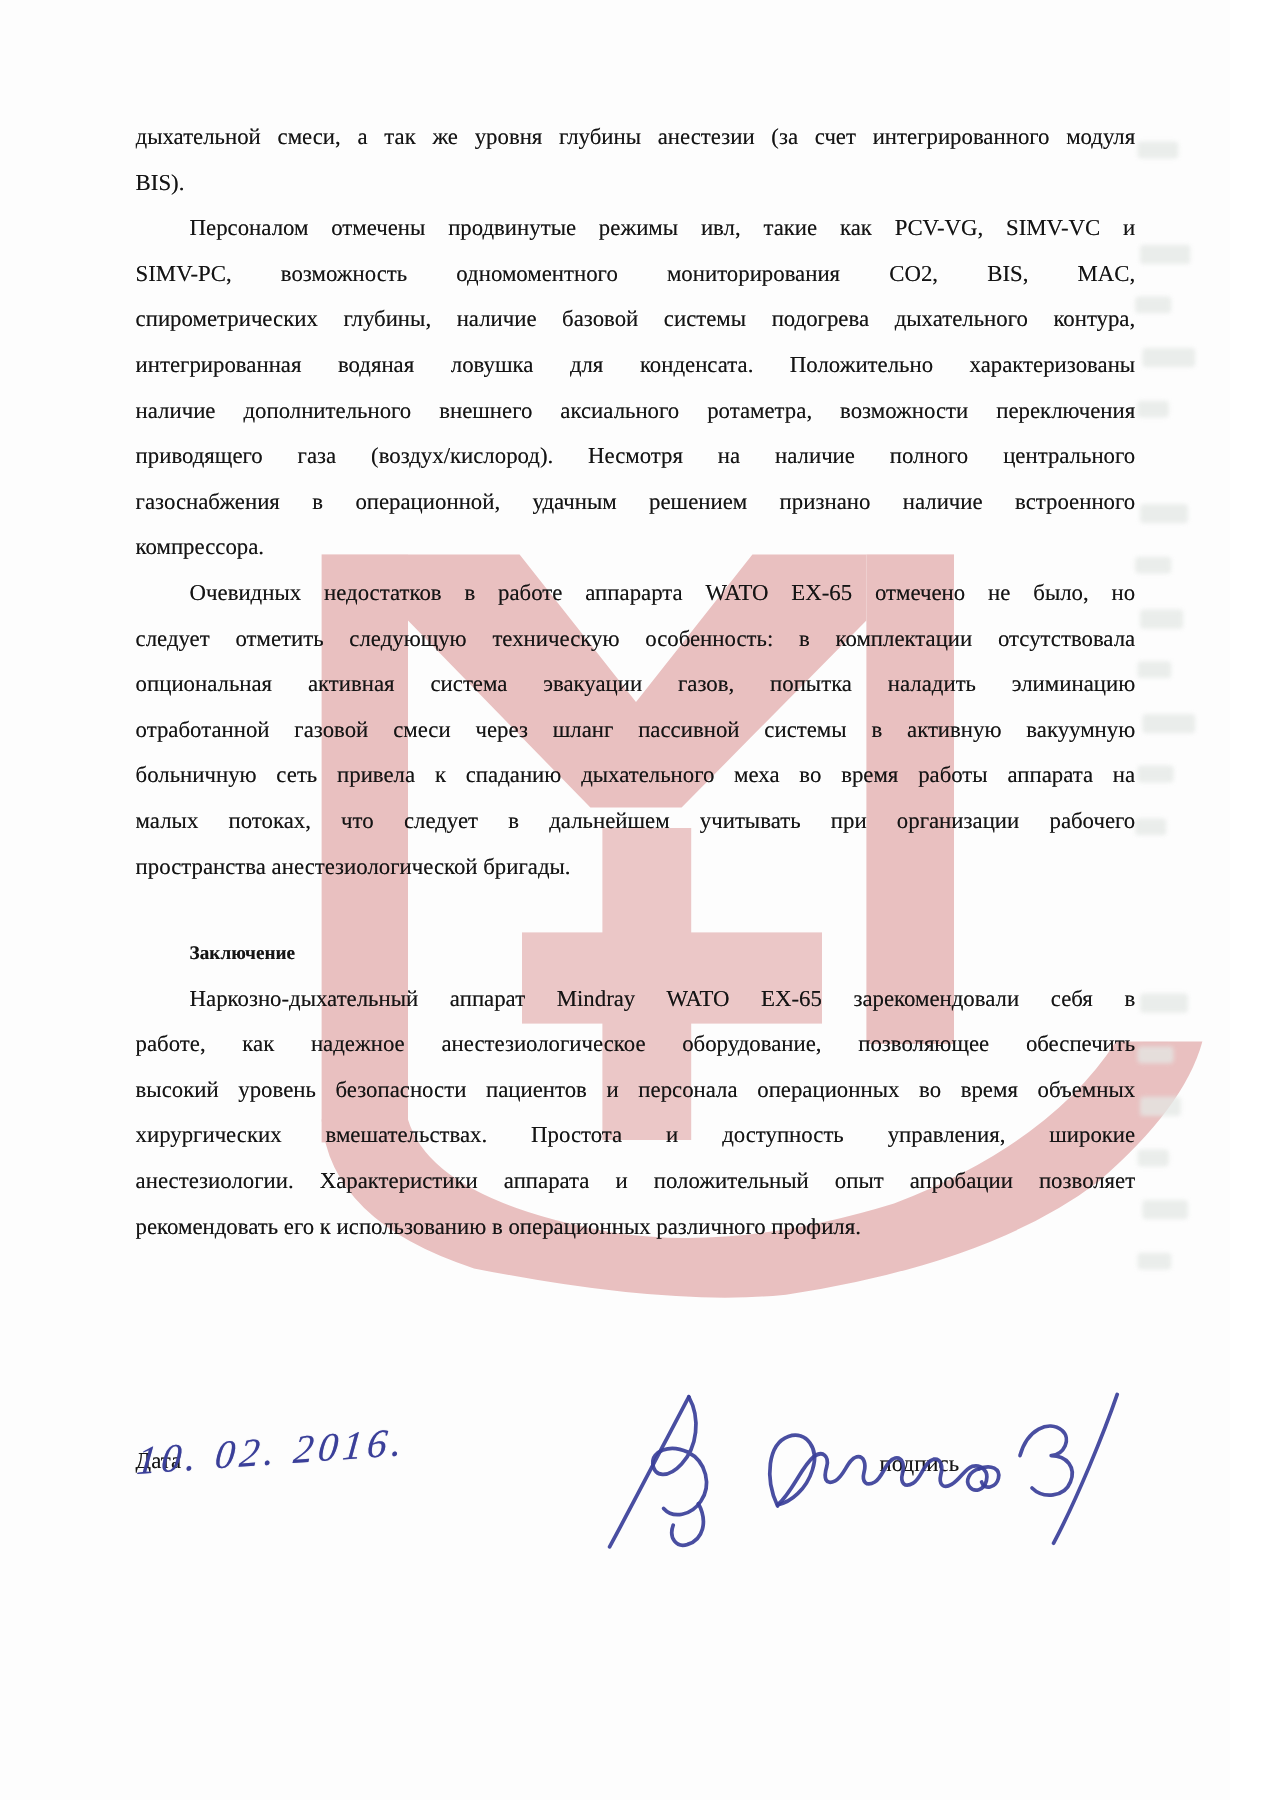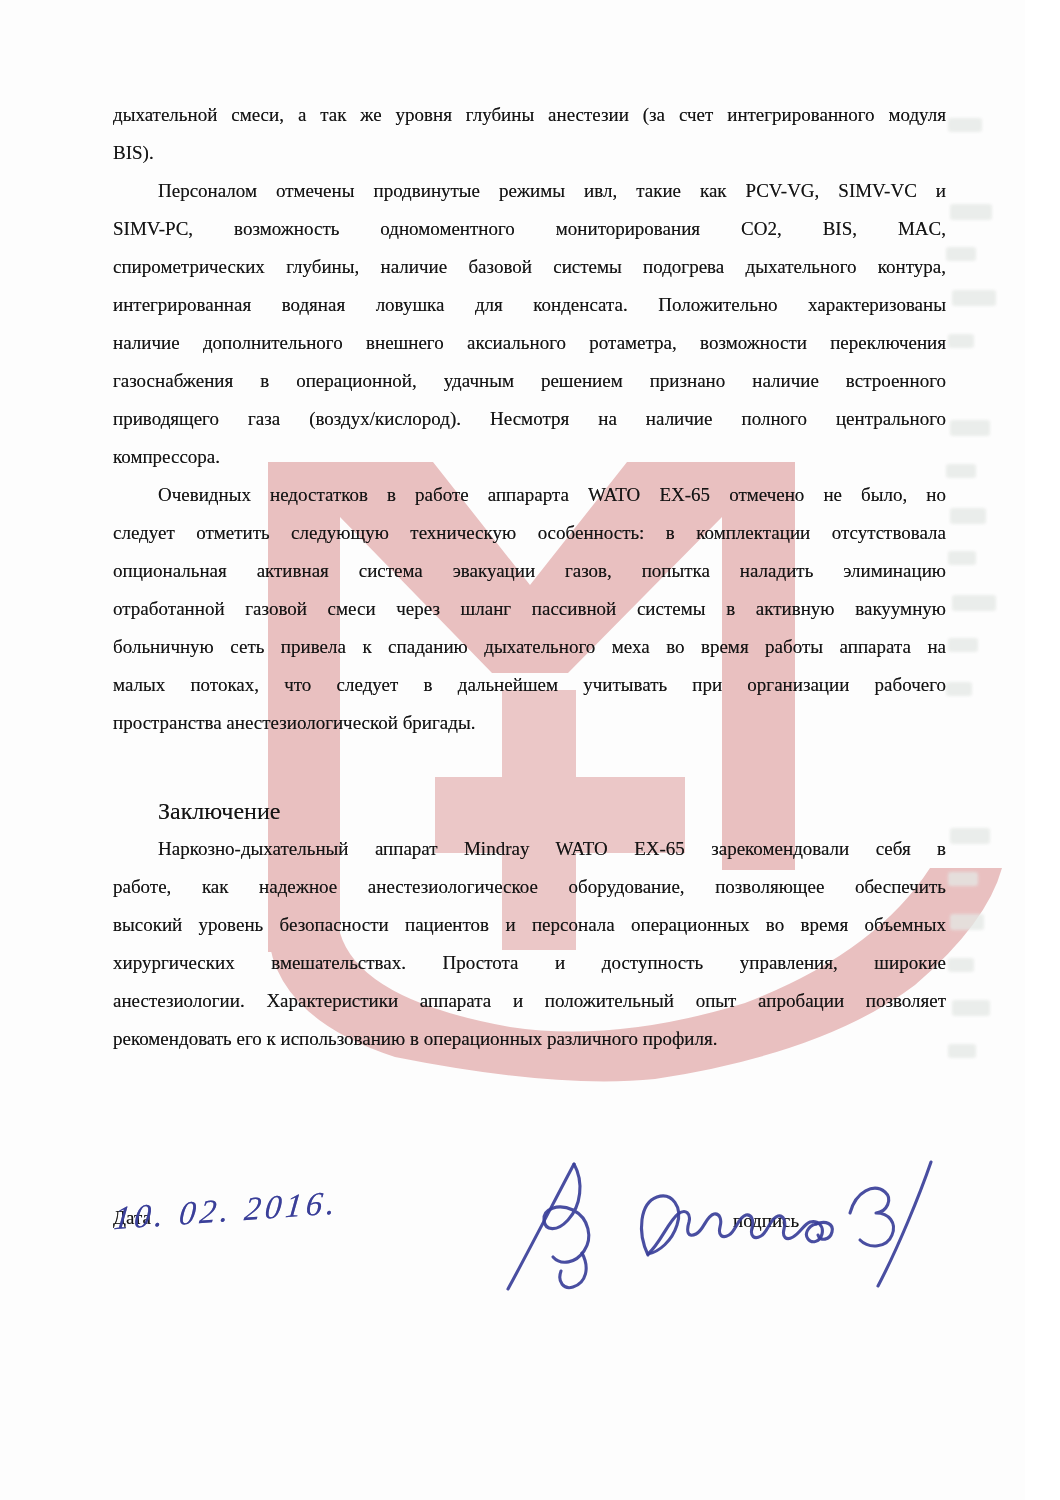--- a/index.html
+++ b/index.html
@@ -20,21 +20,21 @@
   .doc{
     position:absolute;left:113px;top:96px;width:833px;
     z-index:2;
     font-size:19px;line-height:38px;
     color:var(--text,#141414);
     text-shadow:0 0 0.5px rgba(20,20,20,0.55);
   }
   .ln{text-align:justify;text-align-last:justify;height:38px;overflow:hidden;}
   .ln.last{text-align-last:left;}
   .ln.ind{text-indent:45px;}
-  .heading{font-weight:normal;margin-top:50px;line-height:38px;text-indent:45px;font-size:24px;}
+  .heading{font-weight:bold;margin-top:34px;line-height:38px;text-indent:45px;font-size:16px;}
   
   .lbl{position:absolute;font-size:19px;color:#151515;z-index:3;text-shadow:0 0 0.5px rgba(20,20,20,0.5);margin-top:24px;}
   .date-label{left:113px;top:1183px;}
   .sig-label{left:733px;top:1186px;text-align:center;}
   .hand-date{
     position:absolute;left:116px;top:1200px;z-index:3;
     font-size:33px;font-style:italic;letter-spacing:4px;
     color:var(--ink,#3a3f99);
     transform:rotate(-4deg) skewX(-10deg);
     transform-origin:left top;
@@ -88,22 +88,22 @@
     <div>
         <div class="ln">дыхательной смеси, а так же уровня глубины анестезии (за счет интегрированного модуля</div>
         <div class="ln last">BIS).</div>
       </div>
     <div>
         <div class="ln ind">Персоналом отмечены продвинутые режимы ивл, такие как PCV-VG, SIMV-VC и</div>
         <div class="ln">SIMV-PC, возможность одномоментного мониторирования CO2, BIS, MAC,</div>
         <div class="ln">спирометрических глубины, наличие базовой системы подогрева дыхательного контура,</div>
         <div class="ln">интегрированная водяная ловушка для конденсата. Положительно характеризованы</div>
         <div class="ln">наличие дополнительного внешнего аксиального ротаметра, возможности переключения</div>
+        <div class="ln">приводящего газа (воздух/кислород). Несмотря на наличие полного центрального</div>
         <div class="ln">газоснабжения в операционной, удачным решением признано наличие встроенного</div>
-        <div class="ln">приводящего газа (воздух/кислород). Несмотря на наличие полного центрального</div>
         <div class="ln last">компрессора.</div>
       </div>
     <div>
         <div class="ln ind">Очевидных недостатков в работе аппарарта WATO EX-65 отмечено не было, но</div>
         <div class="ln">следует отметить следующую техническую особенность: в комплектации отсутствовала</div>
         <div class="ln">опциональная активная система эвакуации газов, попытка наладить элиминацию</div>
         <div class="ln">отработанной газовой смеси через шланг пассивной системы в активную вакуумную</div>
         <div class="ln">больничную сеть  привела к спаданию дыхательного меха во время работы аппарата на</div>
         <div class="ln">малых потоках, что следует в дальнейшем учитывать при организации рабочего</div>
         <div class="ln last">пространства анестезиологической бригады.</div>

